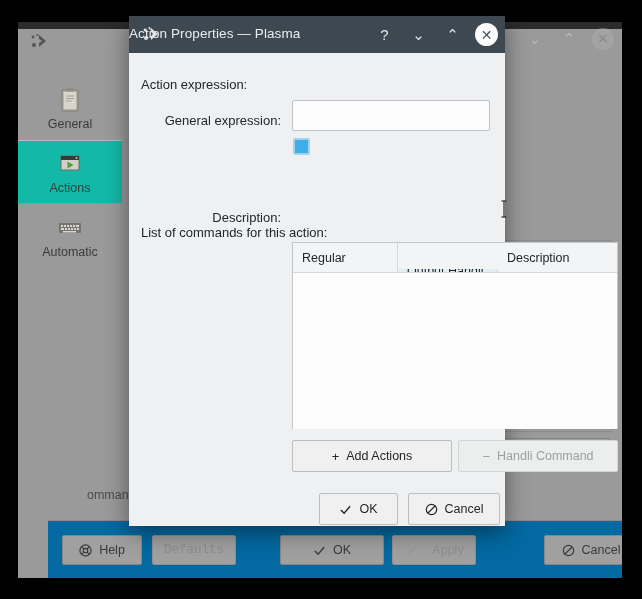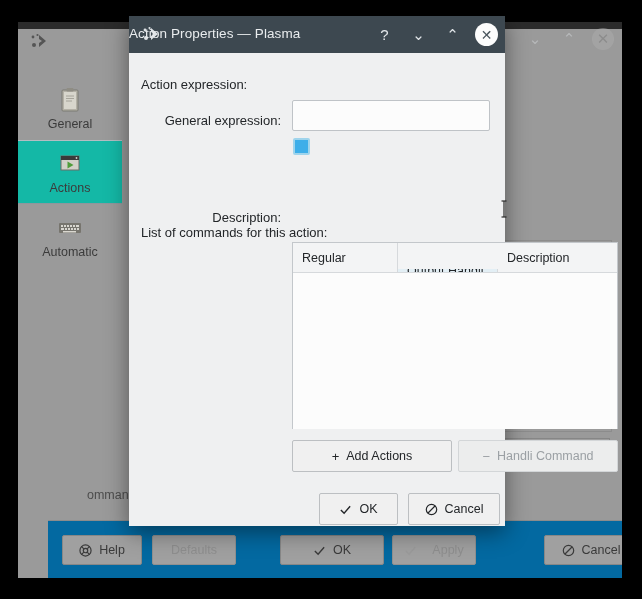--- a/index.html
+++ b/index.html
@@ -436,21 +436,21 @@
             <circle cx="7" cy="7" r="2.4" fill="none" stroke="#3a3a3a" stroke-width="1.3"></circle>
             <line x1="2.6" y1="2.6" x2="5.2" y2="5.2" stroke="#3a3a3a" stroke-width="1.3"></line>
             <line x1="11.4" y1="2.6" x2="8.8" y2="5.2" stroke="#3a3a3a" stroke-width="1.3"></line>
             <line x1="2.6" y1="11.4" x2="5.2" y2="8.8" stroke="#3a3a3a" stroke-width="1.3"></line>
             <line x1="11.4" y1="11.4" x2="8.8" y2="8.8" stroke="#3a3a3a" stroke-width="1.3"></line>
           </svg>
         </span>
         <span>Help</span>
       </div>
 
-      <div class="bgbtn disabled" style="left:104px; width:84px;">
+      <div class="bgbtn disabled" style="left:104px; width:84px;font-family:Liberation Mono, monospace;">
         <span>Defaults</span>
       </div>
 
       <div class="bgbtn" style="left:232px; width:104px;">
         <span>
           <svg width="13" height="13" viewBox="0 0 14 14">
             <polyline points="2,7.5 5.5,11 12,3.5" fill="none" stroke="#3a3a3a" stroke-width="1.5"></polyline>
           </svg>
         </span>
         <span>OK</span>

